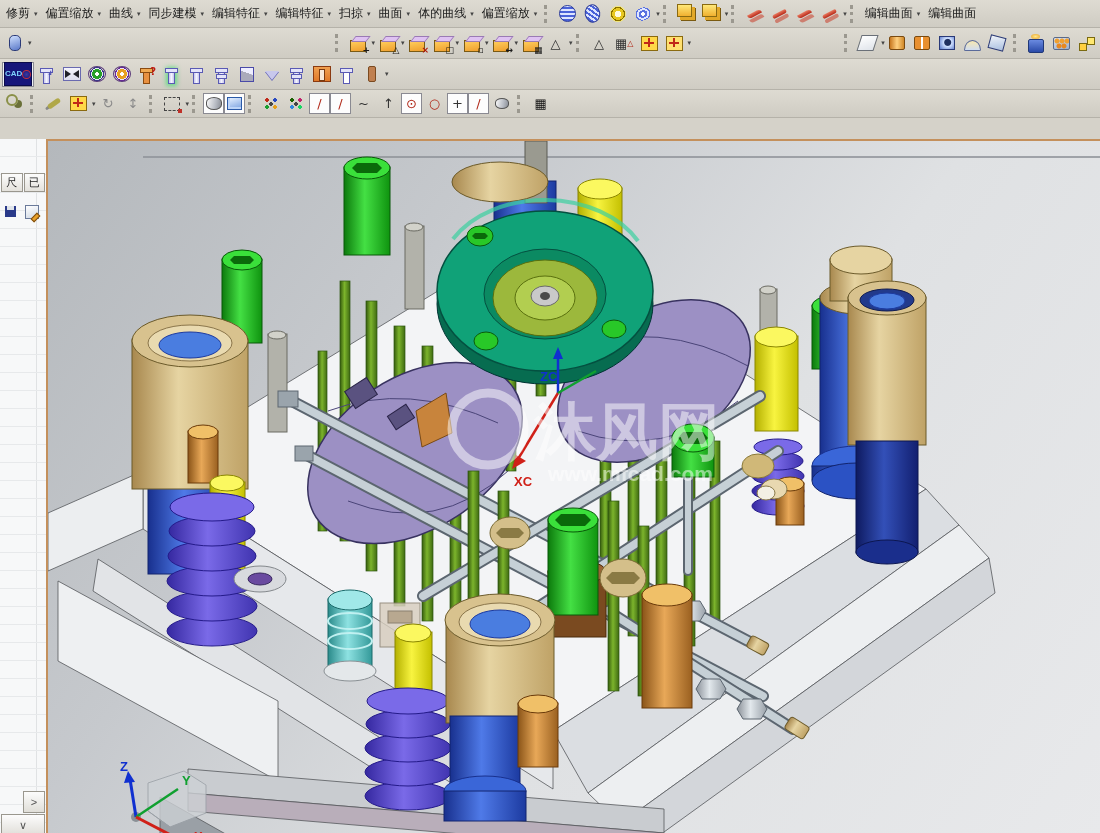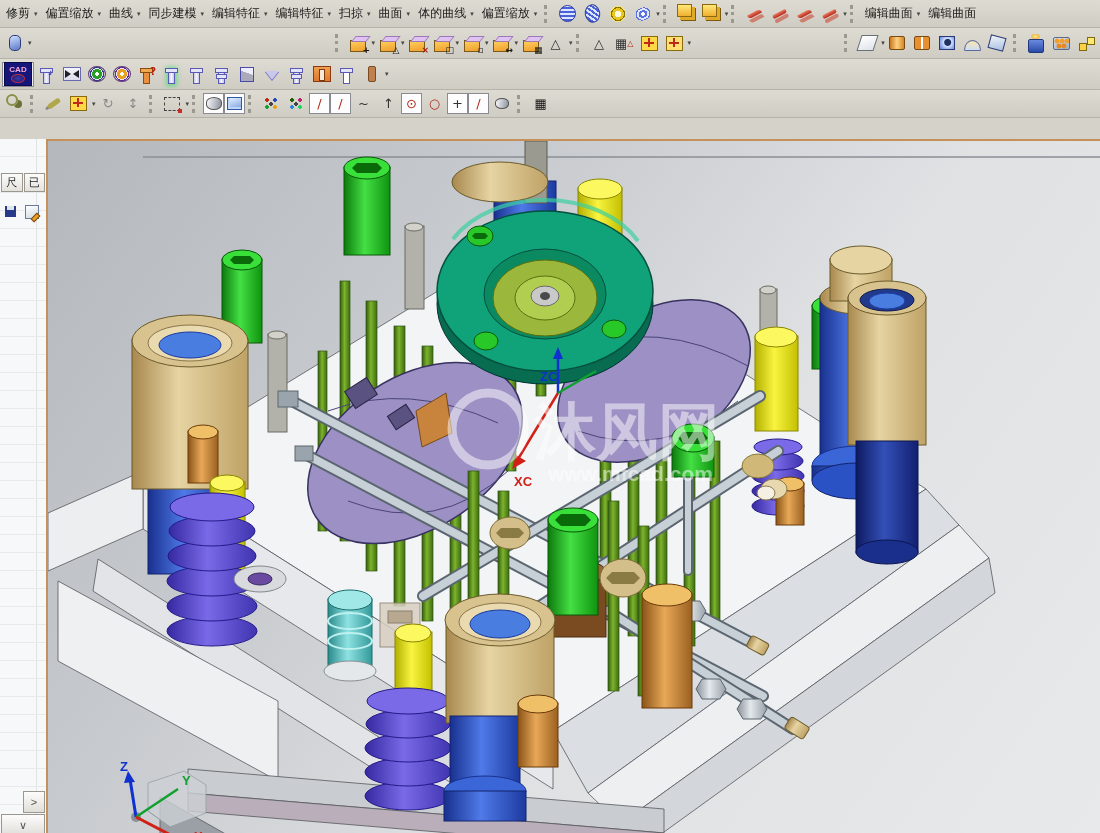--- a/index.html
+++ b/index.html
@@ -29,21 +29,21 @@
   .bluebox.hole{background:radial-gradient(circle at 55% 45%,#203060 0 3px,#cfe0ff 4px,#5a78c8);}
   .dome{width:15px;height:9px;border-radius:50% 50% 10% 10%/90% 90% 10% 10%;background:linear-gradient(#f8e8b0,#d0dcf0);border:1px solid #5a6a9a;margin-top:4px;}
   .ocl{width:14px;height:12px;background:linear-gradient(90deg,#c87820,#ffd080,#d08828);border:1px solid #7a4a10;border-radius:2px;}
   .lamp{width:14px;height:12px;position:relative;background:linear-gradient(#6a8ae0,#2a4aa8);border:1px solid #203878;border-radius:2px;margin-top:5px;}
   .lamp::before{content:"";position:absolute;left:2px;top:-6px;width:9px;height:5px;border-radius:50%;background:radial-gradient(#ffe890,#e8a020);}
   .balls{width:15px;height:11px;background:radial-gradient(circle at 3px 3px,#f0a030 0 2px,transparent 3px),radial-gradient(circle at 8px 3px,#f0a030 0 2px,transparent 3px),radial-gradient(circle at 13px 3px,#f0a030 0 2px,transparent 3px),radial-gradient(circle at 5px 8px,#e88820 0 2px,transparent 3px),radial-gradient(circle at 10px 8px,#e88820 0 2px,transparent 3px),linear-gradient(160deg,#dce4f0,#9ab0d0);border:1px solid #5a6a8a;border-radius:2px;}
   .mvobj{width:15px;height:13px;position:relative;}
   .mvobj i{position:absolute;width:6px;height:6px;border:1px solid #7a6a10;background:#ffd040;}
   .mvobj i.b{left:8px;top:0;background:#ffe870;}
   .mvobj i.a{left:0;top:6px;}
-  .cadb{width:26px;height:22px;background:#16167a;border:1px solid #0a0a4a;color:#f9a8d4;display:flex;flex-direction:column;align-items:center;justify-content:center;gap:0;}
+  .cadb{width:26px;height:22px;background:#16167a;border:1px solid #0a0a4a;color:#7dd3fc;display:flex;flex-direction:row;align-items:center;justify-content:center;gap:0;}
   .cadb b{font:bold 8px "Liberation Sans",sans-serif;line-height:8px;}
   .cadb i{width:12px;height:7px;border-radius:50%;border:1px solid #c03040;background:radial-gradient(#3a3aa0,#16167a);font-style:normal;}
   .tgt{width:16px;height:14px;border-radius:50%;border:1px solid #5a3a7a;position:relative;background:radial-gradient(circle,#fff 0 2px,var(--c1,#30a030) 2px 5px,#e8e8f4 5px 6px,var(--c2,#5a3a7a) 6px 7px,transparent 7px);}
   .bowtie{width:16px;height:12px;background:linear-gradient(#f4f4fc,#dcdcec);border:1px solid #6a6ab0;position:relative;}
   .bowtie::before{content:"";position:absolute;left:1px;top:2px;border-left:6px solid #202028;border-top:4px solid transparent;border-bottom:4px solid transparent;}
   .bowtie::after{content:"";position:absolute;right:1px;top:2px;border-right:6px solid #202028;border-top:4px solid transparent;border-bottom:4px solid transparent;}
   .pin{width:5px;height:13px;background:linear-gradient(90deg,#c8c8ec,#f4f4ff,#c8c8ec);border:1px solid #5a5ab4;position:relative;margin-top:4px;}
   .pin::before{content:"";position:absolute;top:-2px;left:-4px;width:11px;height:3px;background:#e4e4f8;border:1px solid #5a5ab4;}
   .pin .qm{position:absolute;right:-7px;top:-4px;color:#c01810;font:bold 10px "DejaVu Sans",sans-serif;font-style:normal;}
   .pin.glow{box-shadow:0 0 4px 2px rgba(80,220,120,.8);}

